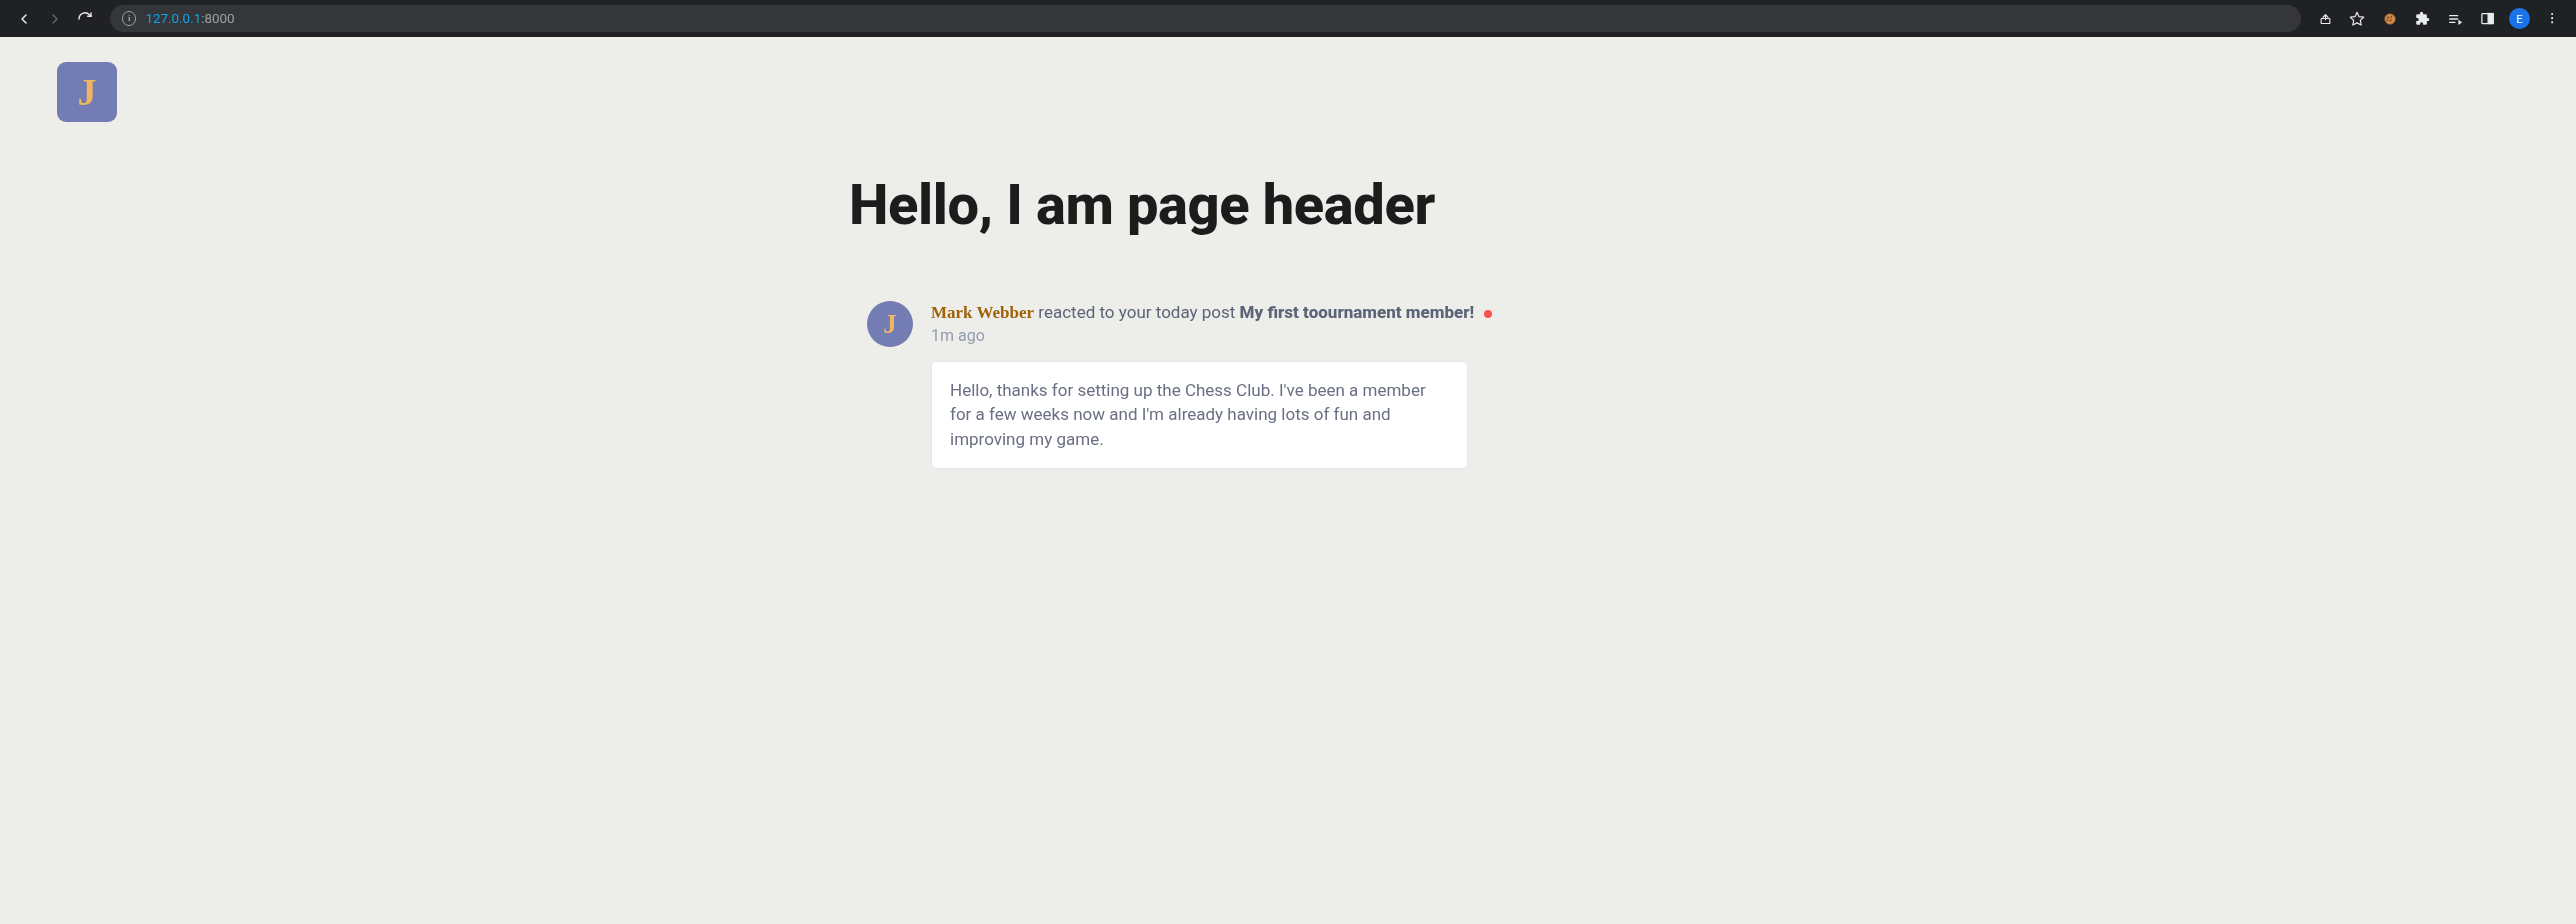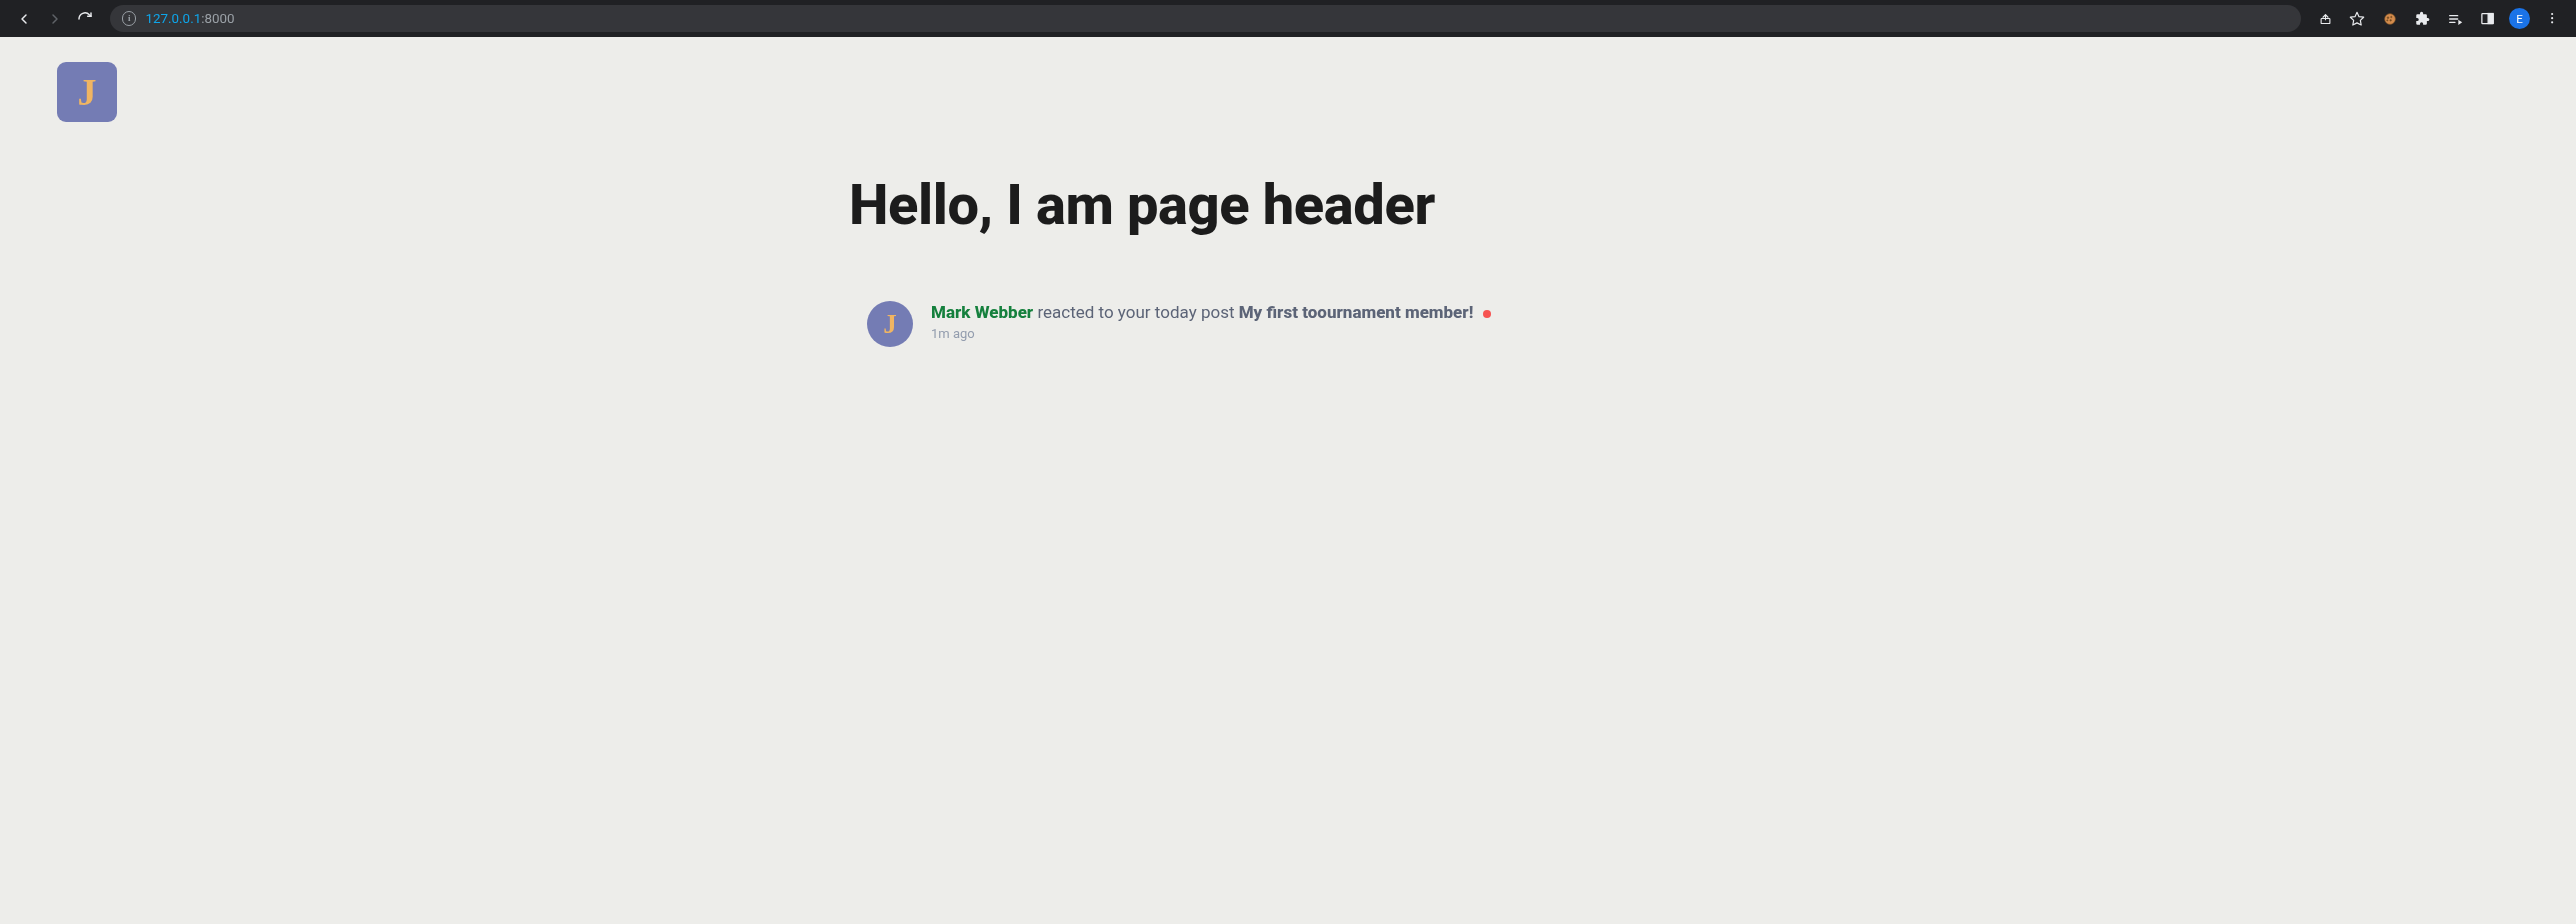--- a/index.html
+++ b/index.html
@@ -143,38 +143,39 @@
     .notif-body {
       flex: 1;
     }
     .notif-line {
       font-size: 17px;
       line-height: 1.4;
       color: #5c6477;
     }
     .notif-line .user {
       font-weight: 800;
-      color: #15803d;
+      color: #a16207;
+      font-family: Liberation Serif, serif;
     }
     .notif-line .post-link {
       font-weight: 800;
       color: #5c6477;
     }
     .dot {
       display: inline-block;
       width: 8px;
       height: 8px;
       background: #f65351;
       border-radius: 50%;
       margin-left: 5.4px;
       vertical-align: middle;
     }
     .timestamp {
       color: #939dae;
-      font-size: 13px;
+      font-size: 16px;
       margin-top: 0.9px;
     }
     .message-box {
       margin-top: 16px;
       background: #ffffff;
       border: 0.9px solid #e4e6ea;
       border-radius: 5.4px;
       padding: 16px 18px;
       color: #6a7083;
       font-size: 17px;
@@ -276,17 +277,18 @@
         <span>J</span>
       </div>
       <div class="notif-body">
         <div class="notif-line">
           <span class="user">Mark Webber</span>
           <span> reacted to your today post </span>
           <span class="post-link">My first toournament member!</span>
           <span class="dot"></span>
         </div>
         <div class="timestamp">1m ago</div>
+        <div class="message-box">Hello, thanks for setting up the Chess Club. I've been a member for a few weeks now and I'm already having lots of fun and improving my game.</div>
       </div>
     </div>
   </div>
 </div>
 
 
 </body></html>

